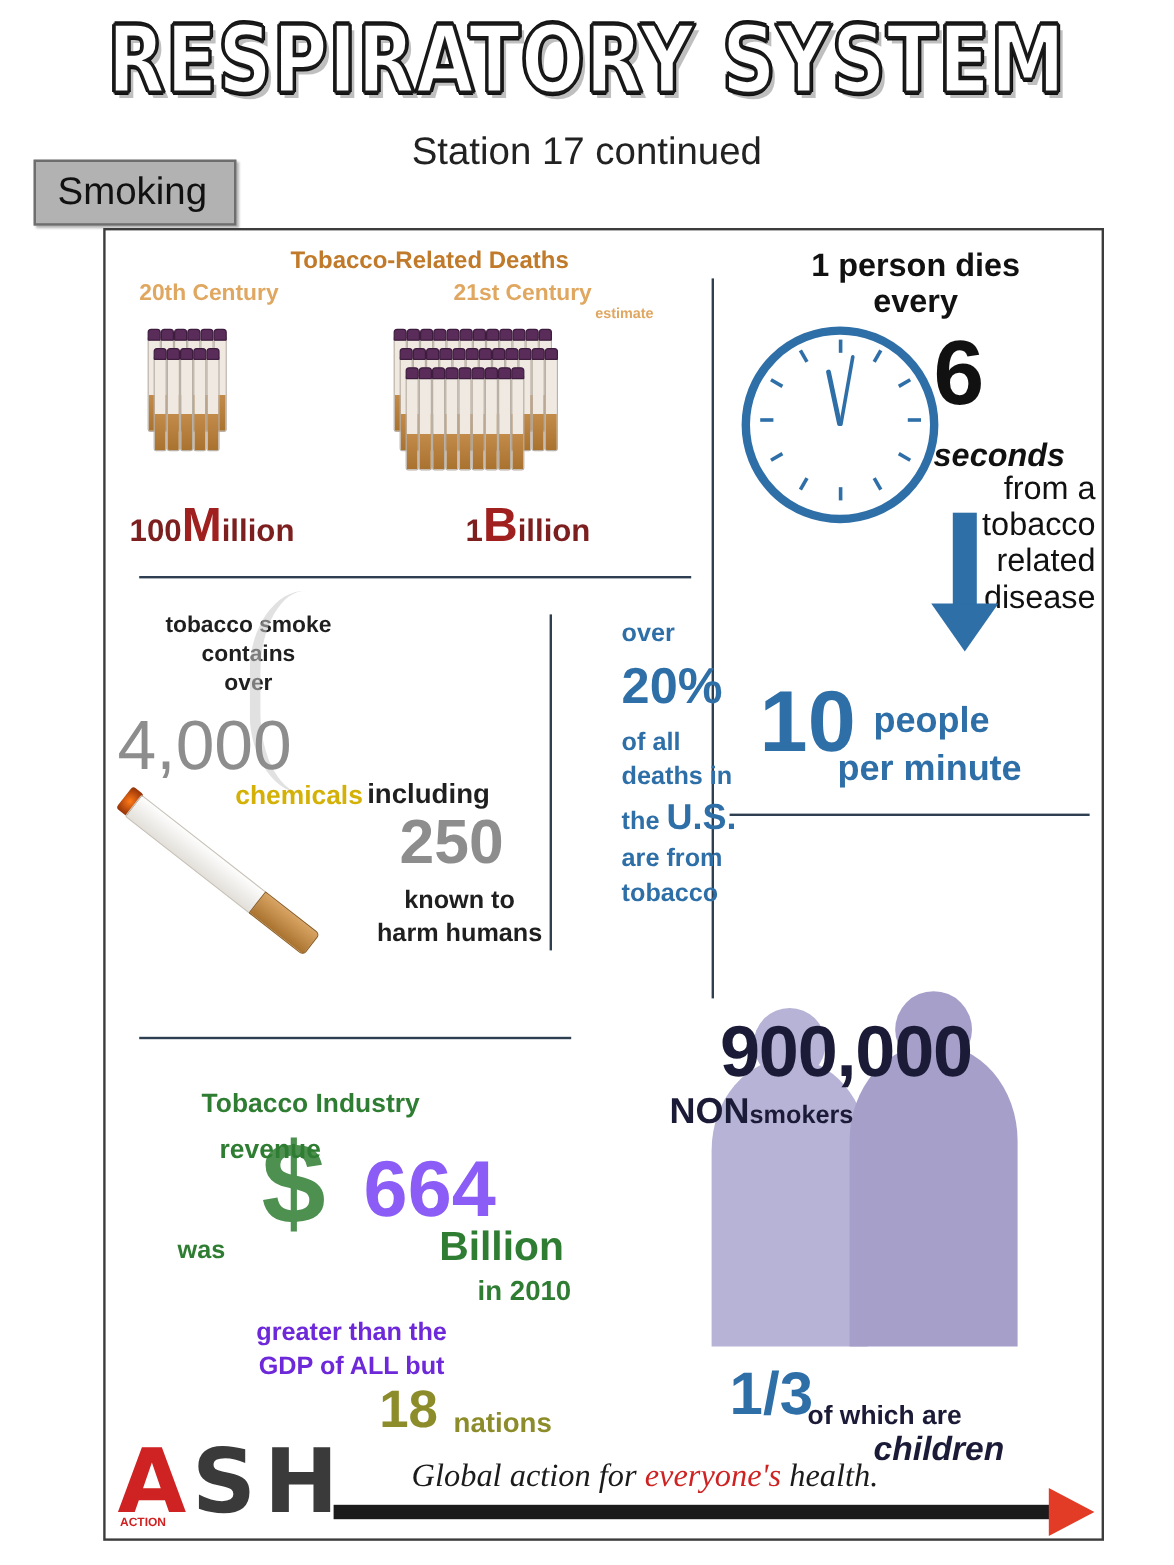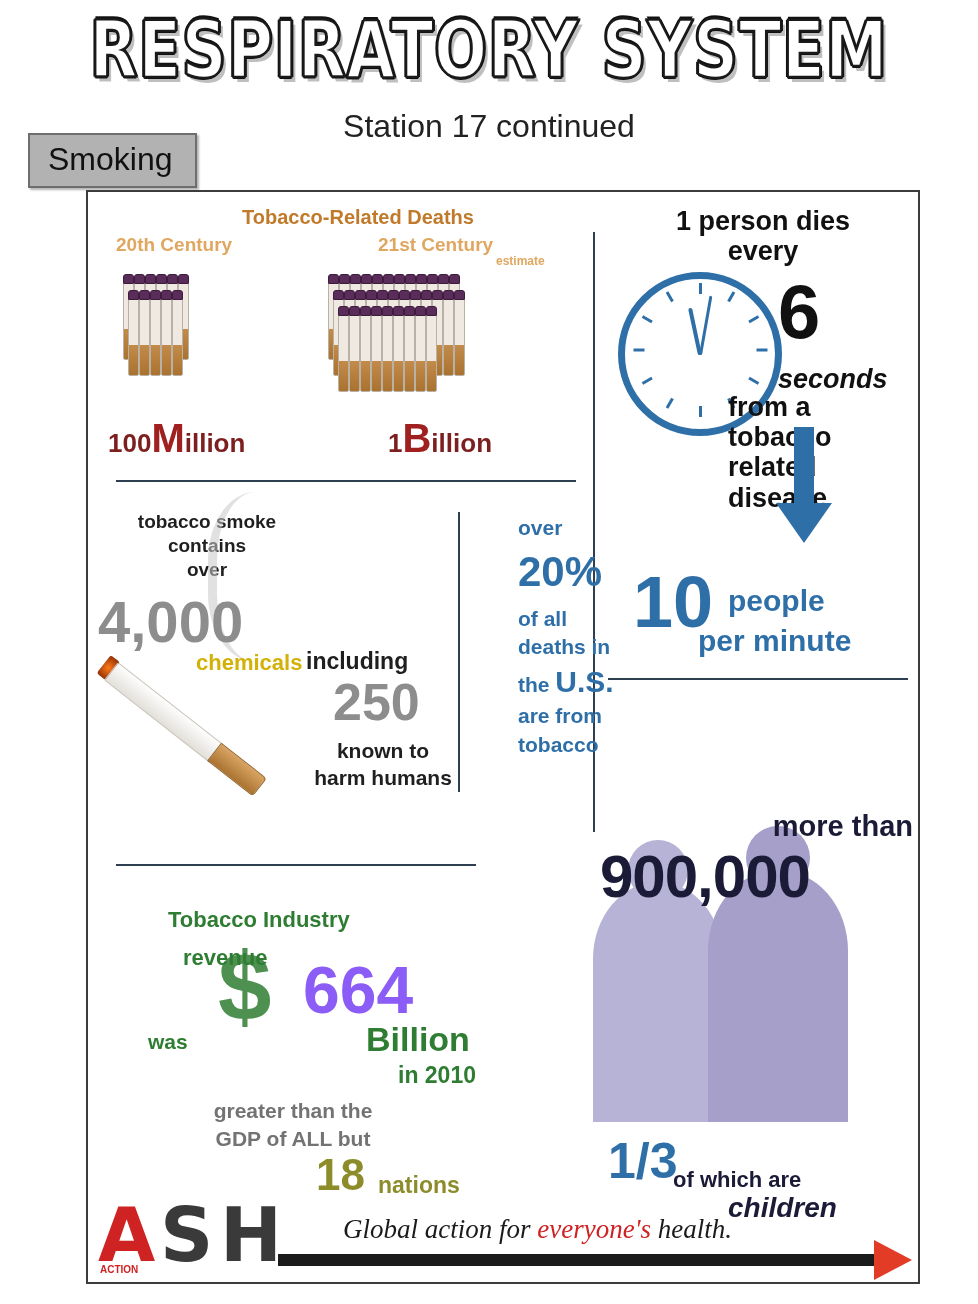--- a/index.html
+++ b/index.html
@@ -85,29 +85,29 @@
   }
   .clock{
     position:absolute;left:530px;top:80px;width:150px;height:150px;
     border:7px solid #2f6fa8;border-radius:50%;background:#fff;
   }
   .tick{position:absolute;left:50%;top:4px;width:3px;height:11px;background:#2f6fa8;transform-origin:50% 67px;margin-left:-1.5px;}
   .hand-h{position:absolute;left:50%;top:28px;width:4px;height:48px;background:#2f6fa8;transform-origin:50% 100%;margin-left:-2px;border-radius:2px;}
   .hand-m{position:absolute;left:50%;top:16px;width:3px;height:60px;background:#2f6fa8;transform-origin:50% 100%;margin-left:-1.5px;border-radius:2px;}
   .num6{position:absolute;left:690px;top:88px;font-weight:bold;font-size:76px;color:#111;line-height:.85;}
   .seconds{position:absolute;left:690px;top:172px;font-style:italic;font-weight:bold;font-size:27px;color:#111;}
-  .from-a{position:absolute;left:640px;top:200px;width:185px;text-align:left;font-weight:bold;font-size:27px;color:#111;line-height:1.12;}
+  .from-a{position:absolute;left:640px;top:200px;width:185px;text-align:right;font-weight:normal;font-size:27px;color:#111;line-height:1.12;}
   .arrow-down{position:absolute;left:686px;top:235px;}
   .ten{position:absolute;left:545px;top:378px;font-weight:bold;font-size:72px;color:#2f6fa8;line-height:.9;}
   .people{position:absolute;left:640px;top:392px;font-weight:bold;font-size:30px;color:#2f6fa8;}
   .perminute{position:absolute;left:610px;top:432px;font-weight:bold;font-size:30px;color:#2f6fa8;}
 
   
   .tob-contains{position:absolute;left:14px;top:318px;width:210px;text-align:center;font-weight:bold;font-size:19px;color:#1f1f1f;line-height:1.25;}
-  .n4000{position:absolute;left:10px;top:396px;font-weight:bold;font-size:58px;color:#8d8d8d;text-align:center;}
+  .n4000{position:absolute;left:10px;top:396px;font-weight:normal;font-size:58px;color:#8d8d8d;text-align:center;}
   .chemicals{position:absolute;left:108px;top:458px;font-weight:bold;font-size:22px;color:#d4b106;}
   .including{position:absolute;left:218px;top:456px;font-weight:bold;font-size:23px;color:#1f1f1f;}
   .n250{position:absolute;left:245px;top:480px;font-weight:bold;font-size:52px;color:#8d8d8d;}
   .known{position:absolute;left:175px;top:545px;width:240px;text-align:center;font-weight:bold;font-size:21px;color:#1f1f1f;line-height:1.3;}
   .cigbig{
     position:absolute;left:30px;top:470px;width:190px;height:24px;
     transform:rotate(38deg);transform-origin:left top;
   }
   .cigbig .body{position:absolute;left:0;top:0;width:132px;height:21px;background:linear-gradient(to bottom,#fdfdfd,#e3e0da);border:1px solid #c8c2b8;border-radius:2px;}
   .cigbig .filt{position:absolute;left:131px;top:0;width:56px;height:21px;background:linear-gradient(to bottom,#d9a463,#a9722f);border:1px solid #8f5f24;border-radius:1px 4px 4px 1px;}
@@ -121,21 +121,21 @@
   .over20 .us{font-size:30px;}
 
   
   .tob-ind{position:absolute;left:80px;top:715px;font-weight:bold;font-size:22px;color:#2e7d32;}
   .revenue{position:absolute;left:95px;top:753px;font-weight:bold;font-size:22px;color:#2e7d32;}
   .was{position:absolute;left:60px;top:790px;font-weight:bold;font-size:21px;color:#2e7d32;margin-top:48px;}
   .dollar{position:absolute;left:130px;top:740px;font-weight:bold;font-size:96px;color:#2e7d32;opacity:.85;}
   .n664{position:absolute;left:215px;top:760px;font-weight:bold;font-size:66px;color:#8b5cf6;}
   .billion{position:absolute;left:278px;top:828px;font-weight:bold;font-size:34px;color:#2e7d32;}
   .in2010{position:absolute;left:310px;top:870px;font-weight:bold;font-size:23px;color:#2e7d32;}
-  .greater{position:absolute;left:50px;top:905px;width:310px;text-align:center;font-weight:bold;font-size:21px;color:#737373;line-height:1.35;}
+  .greater{position:absolute;left:50px;top:905px;width:310px;text-align:center;font-weight:bold;font-size:21px;color:#6d28d9;line-height:1.35;}
   .n18{position:absolute;left:228px;top:958px;font-weight:bold;font-size:44px;color:#8c8c2a;}
   .nations{position:absolute;left:290px;top:980px;font-weight:bold;font-size:23px;color:#8c8c2a;}
 
   
   .morethan{position:absolute;left:560px;top:618px;width:265px;text-align:right;font-weight:bold;font-size:29px;color:#1b1b38;}
   .n600{position:absolute;left:512px;top:650px;font-weight:bold;font-size:60px;color:#1b1b38;letter-spacing:-1px;}
   .nonsmokers{position:absolute;left:470px;top:718px;font-weight:bold;font-size:30px;color:#1b1b38;}
   .nonsmokers small{font-size:21px;}
   .die-block{position:absolute;left:455px;top:760px;width:370px;text-align:right;font-weight:bold;font-size:22px;color:#1b1b38;line-height:1.35;}
   .die-block .die{font-size:30px;}
@@ -316,22 +316,22 @@
     <div>GDP of ALL but</div>
   </div>
   <div class="n18">18</div>
   <div class="nations">nations</div>
 
   <div class="person-sil" style="left:505px;top:690px;width:130px;height:240px;"></div>
   <div class="person-sil" style="left:540px;top:648px;width:60px;height:60px;border-radius:50%;"></div>
   <div class="person-sil" style="left:620px;top:678px;width:140px;height:252px;background:#a59fc9;"></div>
   <div class="person-sil" style="left:658px;top:634px;width:64px;height:64px;border-radius:50%;background:#a59fc9;"></div>
 
-  <div class="morethan">more than</div>
   <div class="n600">900,000</div>
+  <div class="nonsmokers"><span>NON</span><small>smokers</small></div>
   <div class="third">1/3</div>
   <div class="ofwhich">of which are</div>
   <div class="children">children</div>
 
   <div class="ash">
     <span class="A">A</span>
     <span class="S">S</span>
     <span class="H">H</span>
     <span class="action">ACTION</span>
     <span class="onsmoking">ON SMOKING &amp; HEALTH</span>

